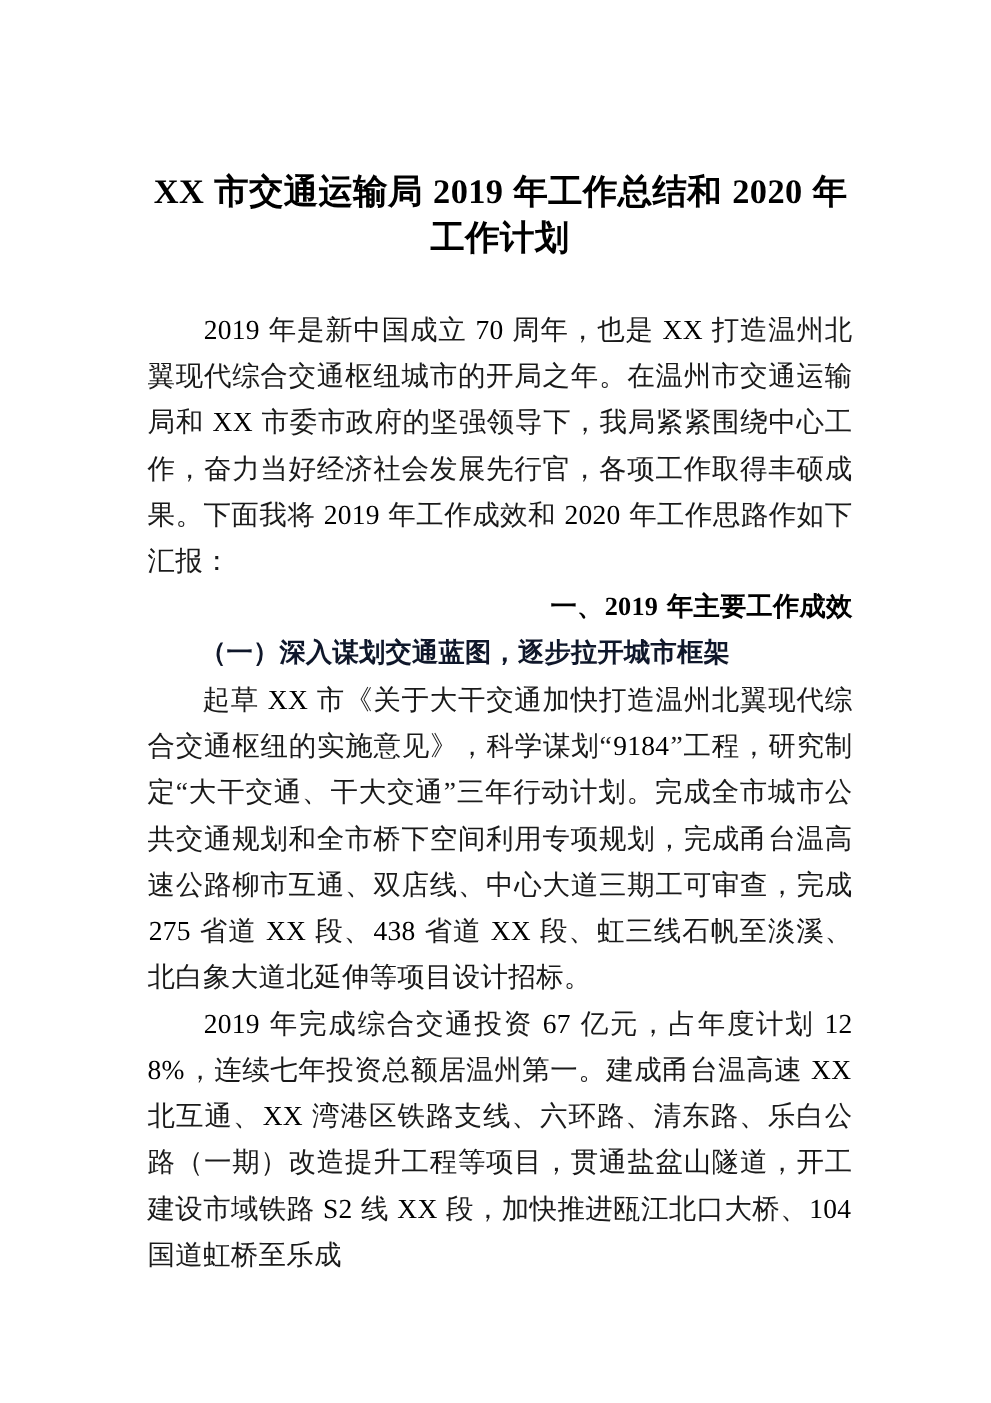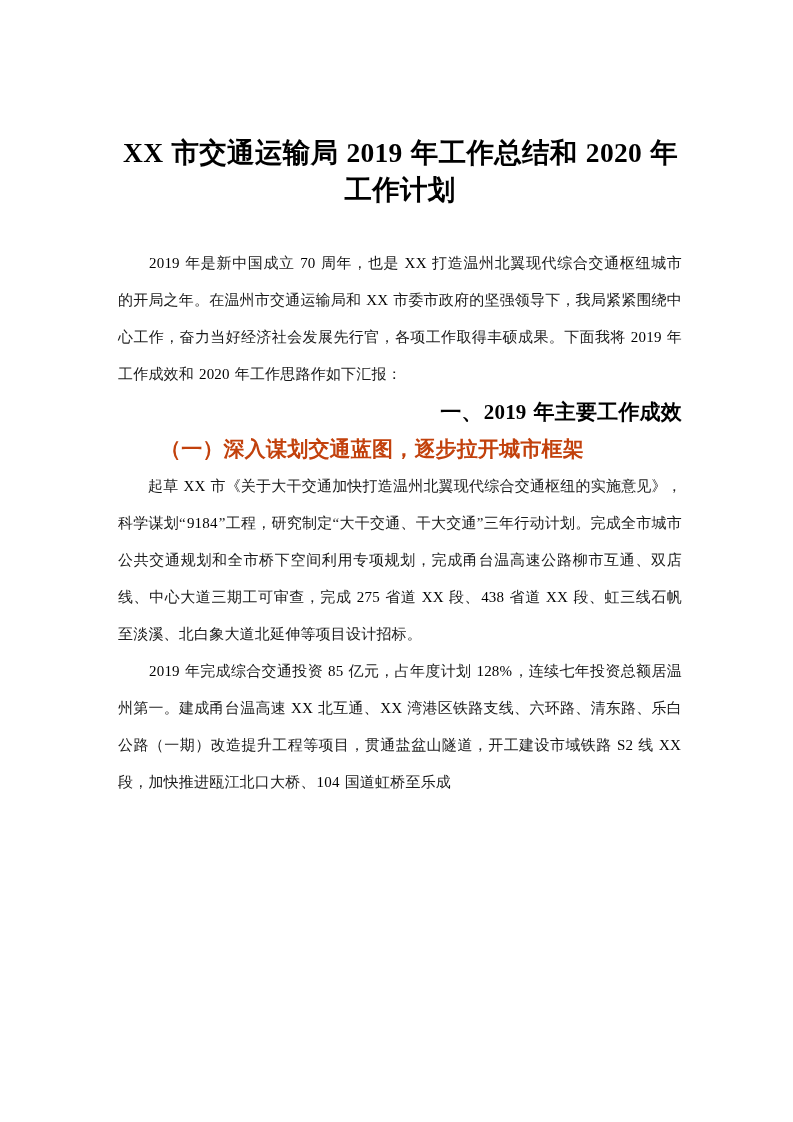--- a/index.html
+++ b/index.html
@@ -44,21 +44,21 @@
     text-align: center;
     color: #000000;
     letter-spacing: 0.3px;
     margin: 0 0 0 0;
     padding: 0 2px;
   }
 
   
   .para {
     font-family: "Liberation Serif", "DejaVu Serif", serif;
-    font-size: 15px;
+    font-size: 22px;
     line-height: 37px;
     color: #1a1a1a;
     text-align: justify;
     text-align-last: left;
     text-justify: inter-ideograph;
     text-indent: 2em;
     margin: 0;
     word-break: break-all;
     letter-spacing: 0.2px;
   }
@@ -80,21 +80,21 @@
     letter-spacing: 0.2px;
     text-align: right;
   }
 
   
   .h-lvl2 {
     font-family: "Liberation Serif", "DejaVu Serif", serif;
     font-weight: bold;
     font-size: 21px;
     line-height: 37px;
-    color: #c2410c;
+    color: #0f172a;
     text-indent: 2em;
     margin: 0;
     letter-spacing: 0.2px;
   }
 
   
   .lat {
     font-family: "Liberation Serif", "DejaVu Serif", serif;
     color: #000000;
     padding: 0 1px;
@@ -111,17 +111,17 @@
 
     <p class="para para-first"><span class="lat">2019</span> 年是新中国成立 <span class="lat">70</span> 周年，也是 <span class="lat">XX</span> 打造温州北翼现代综合交通枢纽城市的开局之年。在温州市交通运输局和 <span class="lat">XX</span> 市委市政府的坚强领导下，我局紧紧围绕中心工作，奋力当好经济社会发展先行官，各项工作取得丰硕成果。下面我将 <span class="lat">2019</span> 年工作成效和 <span class="lat">2020</span> 年工作思路作如下汇报：</p>
 
     <p class="h-lvl1">一、<span class="lat">2019</span> 年主要工作成效</p>
 
     <p class="h-lvl2">（一）深入谋划交通蓝图，逐步拉开城市框架</p>
 
     <p class="para">起草 <span class="lat">XX</span> 市《关于大干交通加快打造温州北翼现代综合交通枢纽的实施意见》，科学谋划“<span class="lat">9184</span>”工程，研究制定“大干交通、干大交通”三年行动计划。完成全市城市公共交通规划和全市桥下空间利用专项规划，完成甬台温高速公路柳市互通、双店线、中心大道三期工可审查，完成 <span class="lat">275</span> 省道 <span class="lat">XX</span> 段、<span class="lat">438</span> 省道 <span class="lat">XX</span> 段、虹三线石帆至淡溪、北白象大道北延伸等项目设计招标。</p>
 
 
-    <p class="para"><span class="lat">2019</span> 年完成综合交通投资 <span class="lat">85</span> 亿元，占年度计划 <span class="lat">128%</span>，连续七年投资总额居温州第一。建成甬台温高速 <span class="lat">XX</span> 北互通、<span class="lat">XX</span> 湾港区铁路支线、六环路、清东路、乐白公路（一期）改造提升工程等项目，贯通盐盆山隧道，开工建设市域铁路 <span class="lat">S2</span> 线 <span class="lat">XX</span> 段，加快推进瓯江北口大桥、<span class="lat">104</span> 国道虹桥至乐成</p>
+    <p class="para"><span class="lat">2019</span> 年完成综合交通投资 <span class="lat">67</span> 亿元，占年度计划 <span class="lat">128%</span>，连续七年投资总额居温州第一。建成甬台温高速 <span class="lat">XX</span> 北互通、<span class="lat">XX</span> 湾港区铁路支线、六环路、清东路、乐白公路（一期）改造提升工程等项目，贯通盐盆山隧道，开工建设市域铁路 <span class="lat">S2</span> 线 <span class="lat">XX</span> 段，加快推进瓯江北口大桥、<span class="lat">104</span> 国道虹桥至乐成</p>
 
   </div>
 
 </div>
 
 </body></html>

